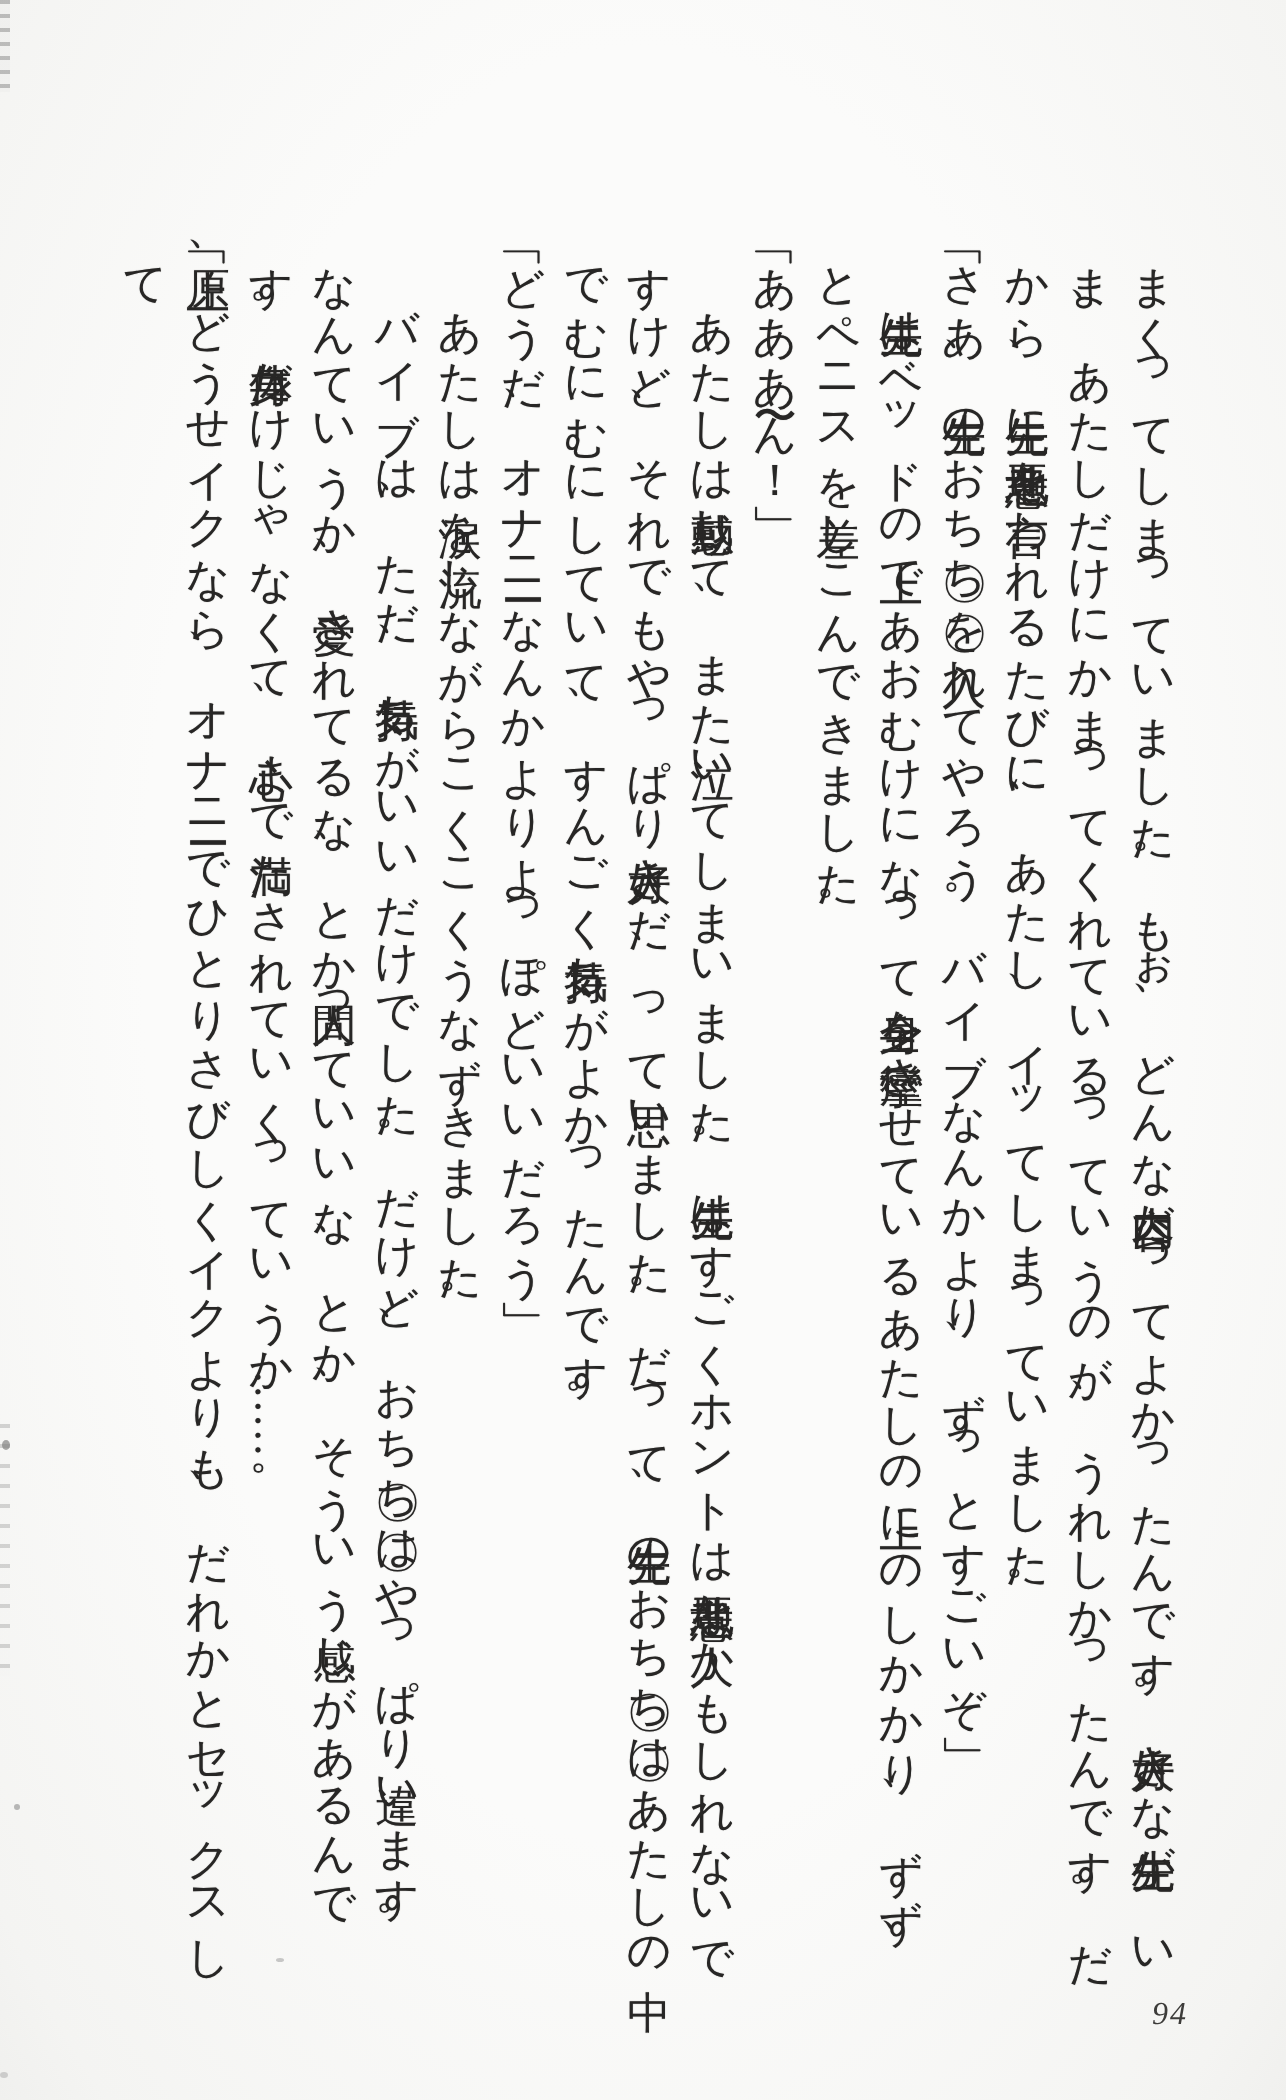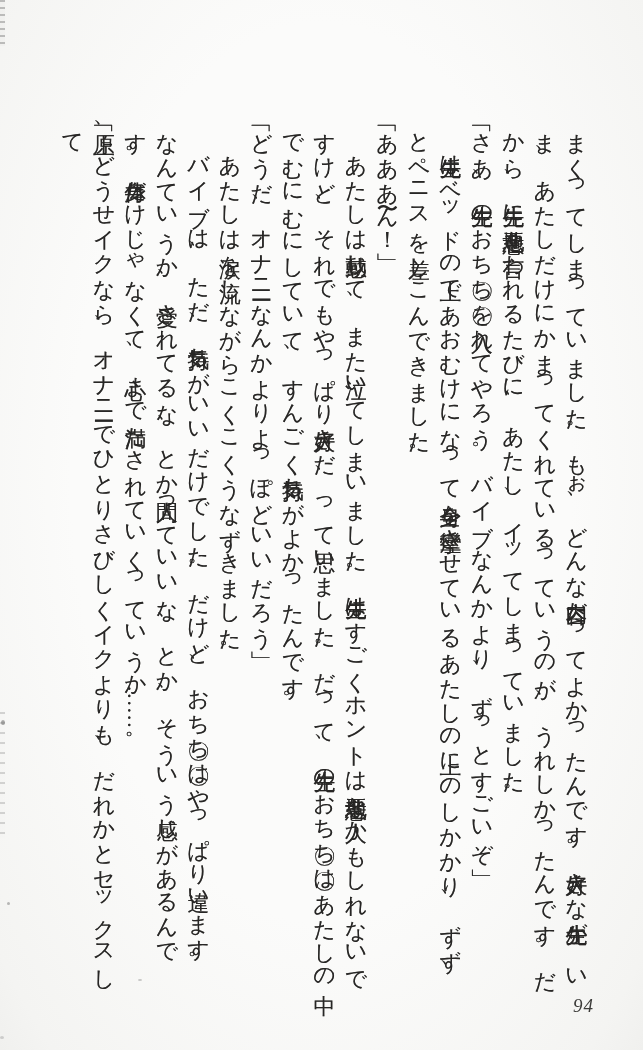--- a/index.html
+++ b/index.html
@@ -42,21 +42,21 @@
   }
   .vtext p.indent {
     text-indent: 1em;
   }
   .pageno {
     position: absolute;
     right: 49px;
     bottom: 33px;
     font-family: "Liberation Serif", "DejaVu Serif", serif;
     font-style: italic;
-    font-size: 19px;
+    font-size: 16px;
     color: #3d3c3a;
     letter-spacing: 1px;
   }
   
   .artifact { position: absolute; pointer-events: none; }
   .edge-top-left {
     left: 0; top: 0; width: 5px; height: 46px;
     background: repeating-linear-gradient(to bottom,
       rgba(105,105,105,0.55) 0 2px, rgba(200,200,200,0.12) 2px 7px);
     opacity: 0.75;

